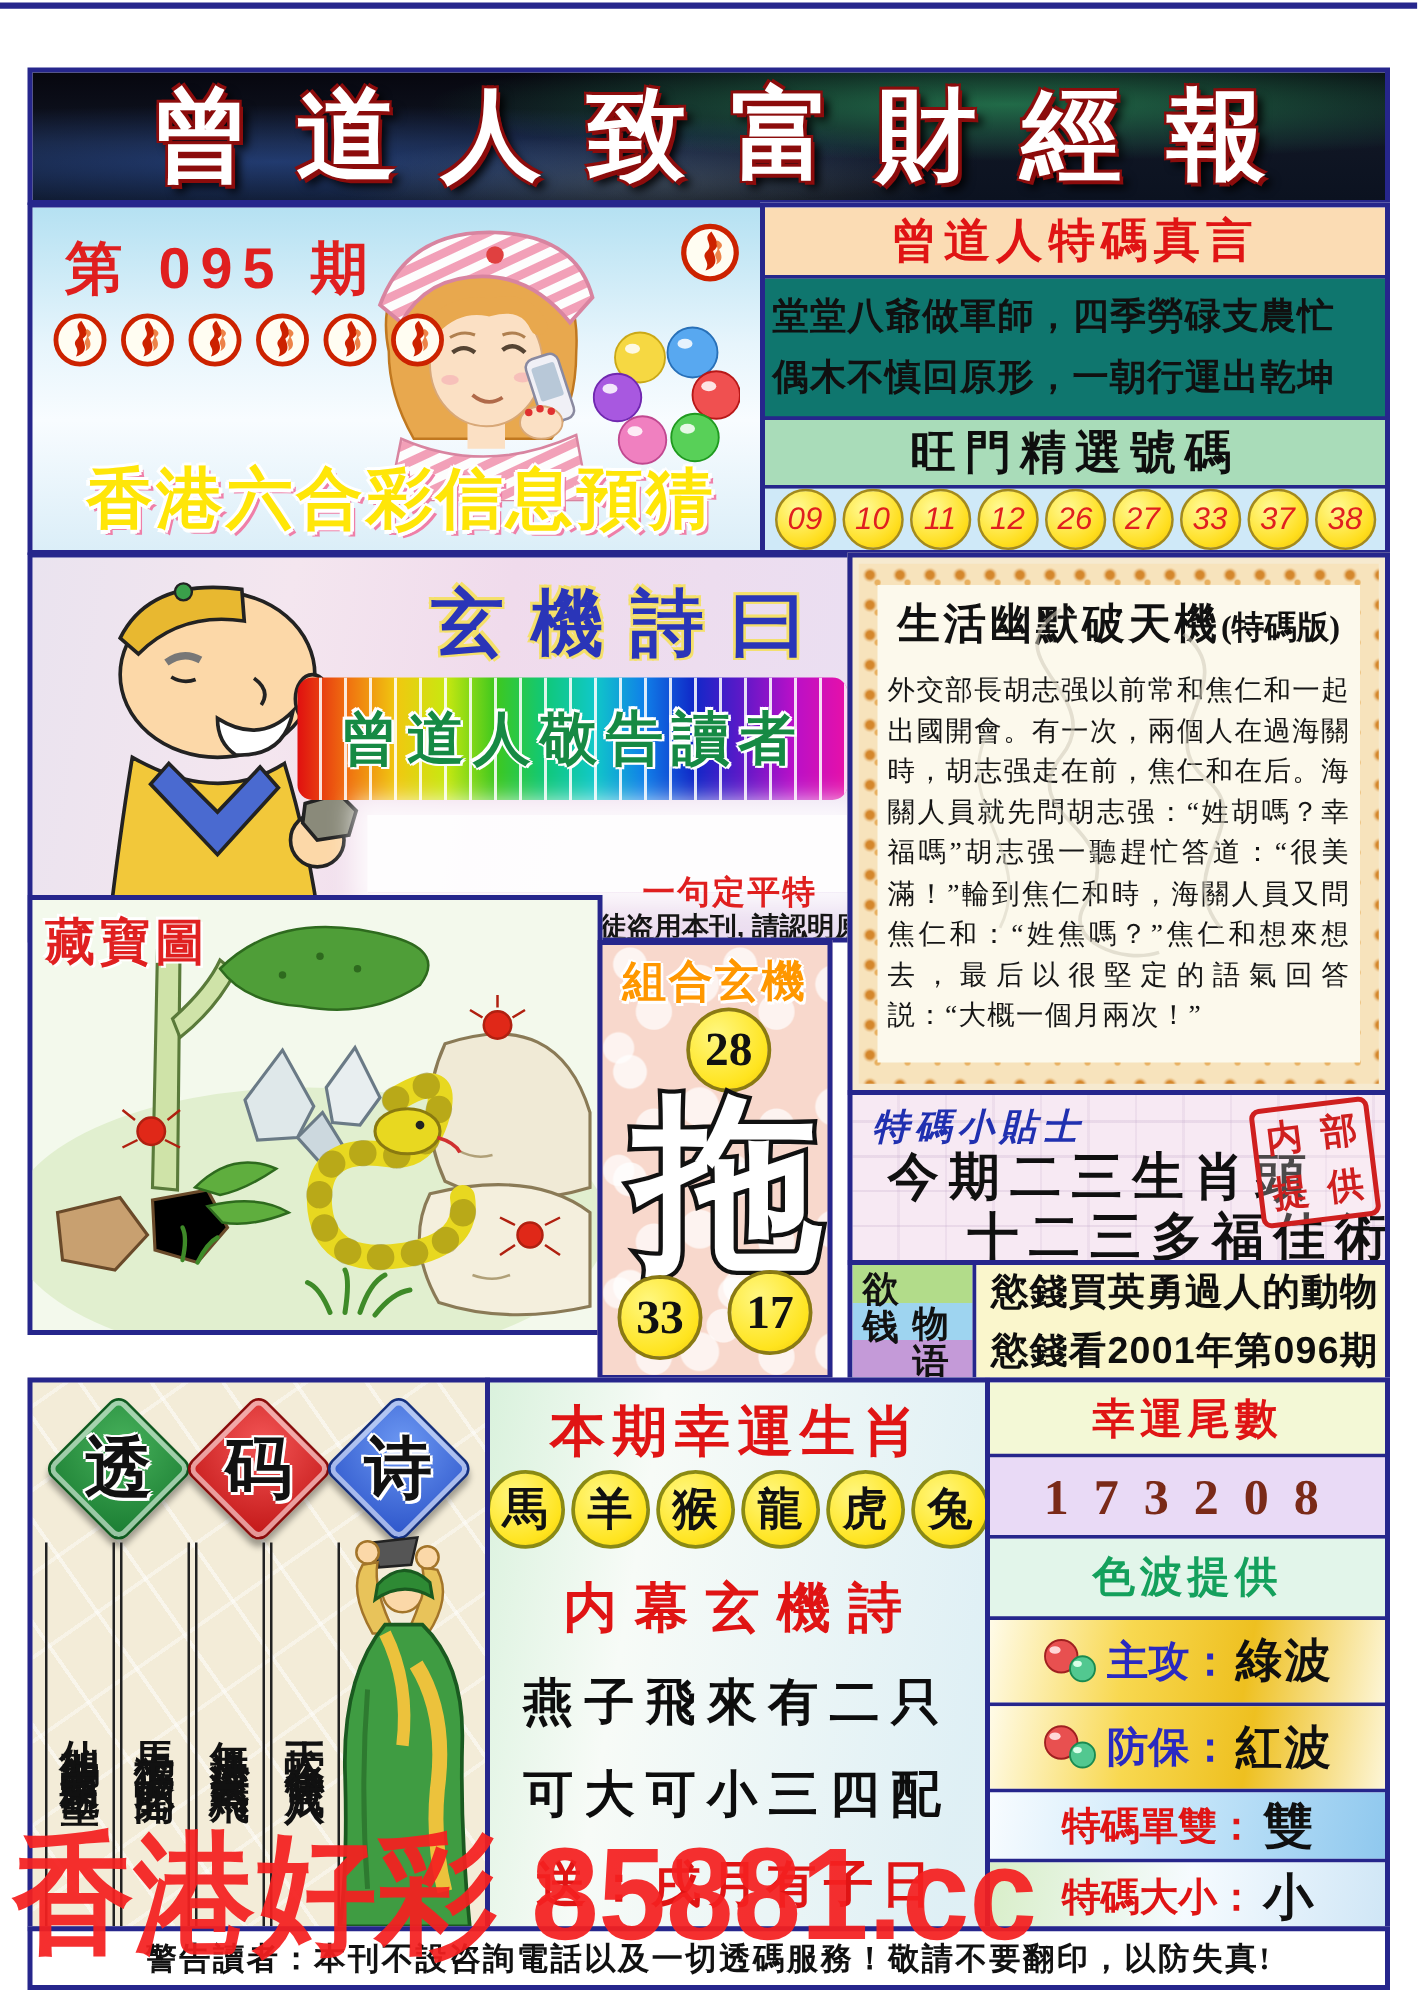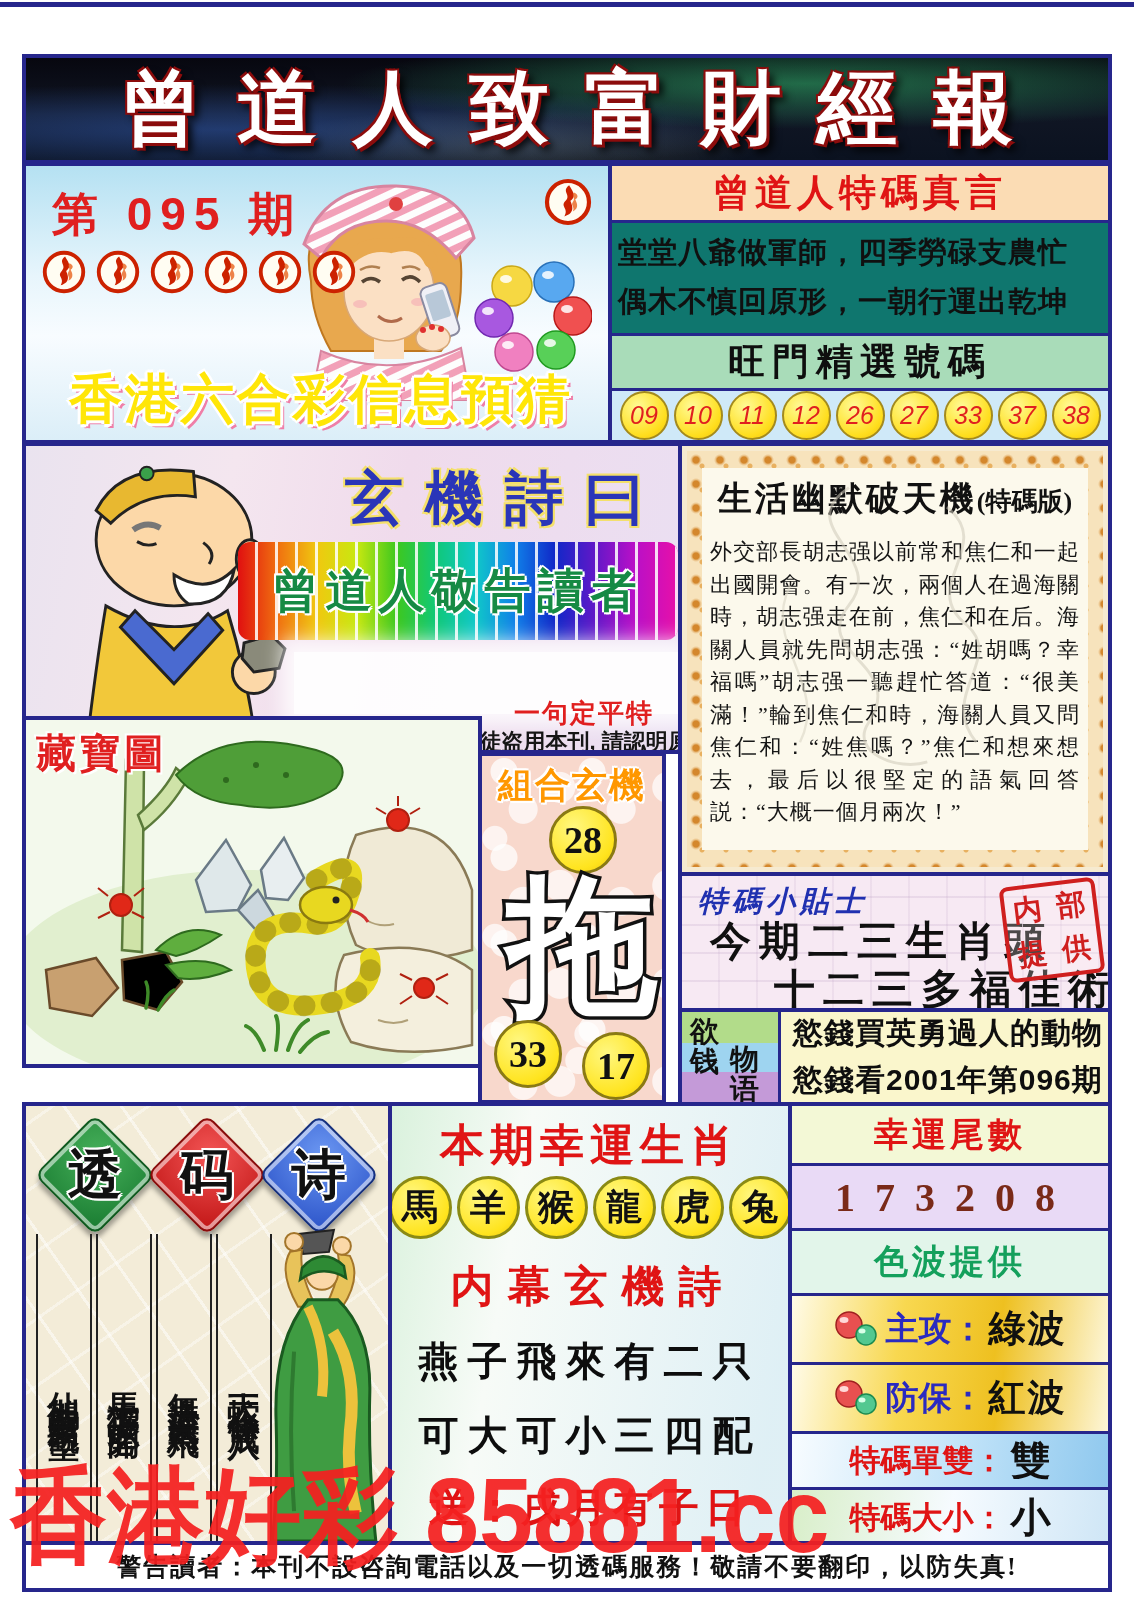--- a/index.html
+++ b/index.html
@@ -99,21 +99,21 @@
     background-size:88px 86px,108px 98px,98px 92px,118px 108px,92px 98px;}
   .combo-title{left:0;top:6px;width:100%;text-align:center;color:#ff9700;font-size:35px;font-weight:bold;
     letter-spacing:2px;white-space:nowrap;
     text-shadow:-2px 0 #fff,2px 0 #fff,0 -2px #fff,0 2px #fff,2px 2px #fff,-2px -2px #fff;}
   .cball{width:62px;height:62px;border-radius:50%;
     background:radial-gradient(circle at 35% 30%,#fff780,#ffe41e 70%,#edc40a);
     border:3px solid #8a7a14;color:#111;font-family:"Liberation Serif",serif;
     font-weight:bold;font-size:38px;display:flex;align-items:center;justify-content:center;}
   .cball.top{left:67px;top:50px;position:absolute;}
   .cball.bl{left:12px;bottom:12px;position:absolute;}
-  .cball.br{right:12px;bottom:0;position:absolute;}
+  .cball.br{right:12px;bottom:16px;position:absolute;}
   .combo-char{left:2px;top:104px;width:196px;height:180px;}
 
   
   .tips{left:678px;top:872px;width:434px;height:140px;background-color:#f7e9f3;
     background-image:repeating-linear-gradient(0deg,transparent 0 26px,rgba(180,150,190,.20) 26px 28px),
       repeating-linear-gradient(90deg,transparent 0 36px,rgba(180,150,190,.14) 36px 38px);}
   .tips-title{left:16px;top:6px;color:#2030b0;font-size:29px;font-weight:bold;letter-spacing:5px;font-style:italic;}
   .tips-line1{left:28px;top:38px;font-family:"Liberation Serif",serif;font-size:41px;font-weight:bold;
     letter-spacing:8px;color:#101010;white-space:nowrap;}
   .tips-line2{left:92px;top:86px;font-family:"Liberation Serif",serif;font-size:41px;font-weight:bold;

